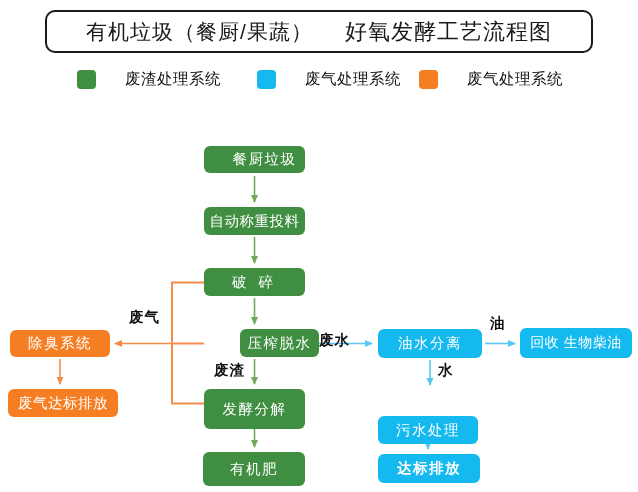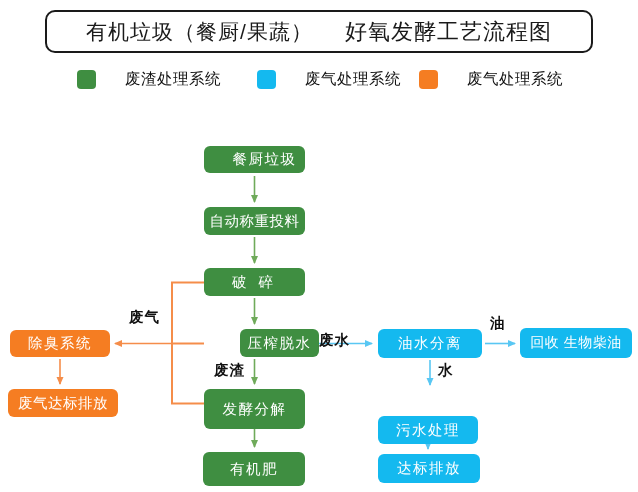--- a/index.html
+++ b/index.html
@@ -38,21 +38,21 @@
   #n-kitchen  {left:204px;top:146px;width:101px;height:27px;padding-left:20px;}
   #n-weigh    {left:204px;top:207px;width:101px;height:28px;letter-spacing:0.5px;}
   #n-crush    {left:204px;top:268px;width:101px;height:28px;letter-spacing:4px;}
   #n-press    {left:204px;top:329px;width:79px;height:28px;margin-left:36px;}
   #n-ferment  {left:204px;top:389px;width:101px;height:40px;}
   #n-fert     {left:203px;top:452px;width:102px;height:34px;}
   #n-deodor   {left:10px; top:330px;width:100px;height:27px;}
   #n-gasout   {left:8px;  top:389px;width:110px;height:28px;letter-spacing:0.5px;}
   #n-oilsep   {left:378px;top:329px;width:104px;height:29px;font-family:Liberation Mono, monospace;}
   #n-sewage   {left:378px;top:390px;width:100px;height:28px;margin-top:26px;}
-  #n-discharge{left:378px;top:454px;width:102px;height:29px;}
+  #n-discharge{left:378px;top:454px;width:102px;height:29px;font-weight:bold;}
   #n-biodiesel{left:520px;top:328px;width:112px;height:30px;letter-spacing:0.5px;font-size:14px;}
   
   .edge-label{
     position:absolute;font-size:14.5px;font-weight:bold;color:#111;letter-spacing:1px;
   }
   #lbl-gas    {left:129px;top:308px;}
   #lbl-residue{left:214px;top:361px;}
   #lbl-water-out{left:319px;top:331px;}
   #lbl-water  {left:438px;top:361px;}
   #lbl-oil    {left:490px;top:314px;}

